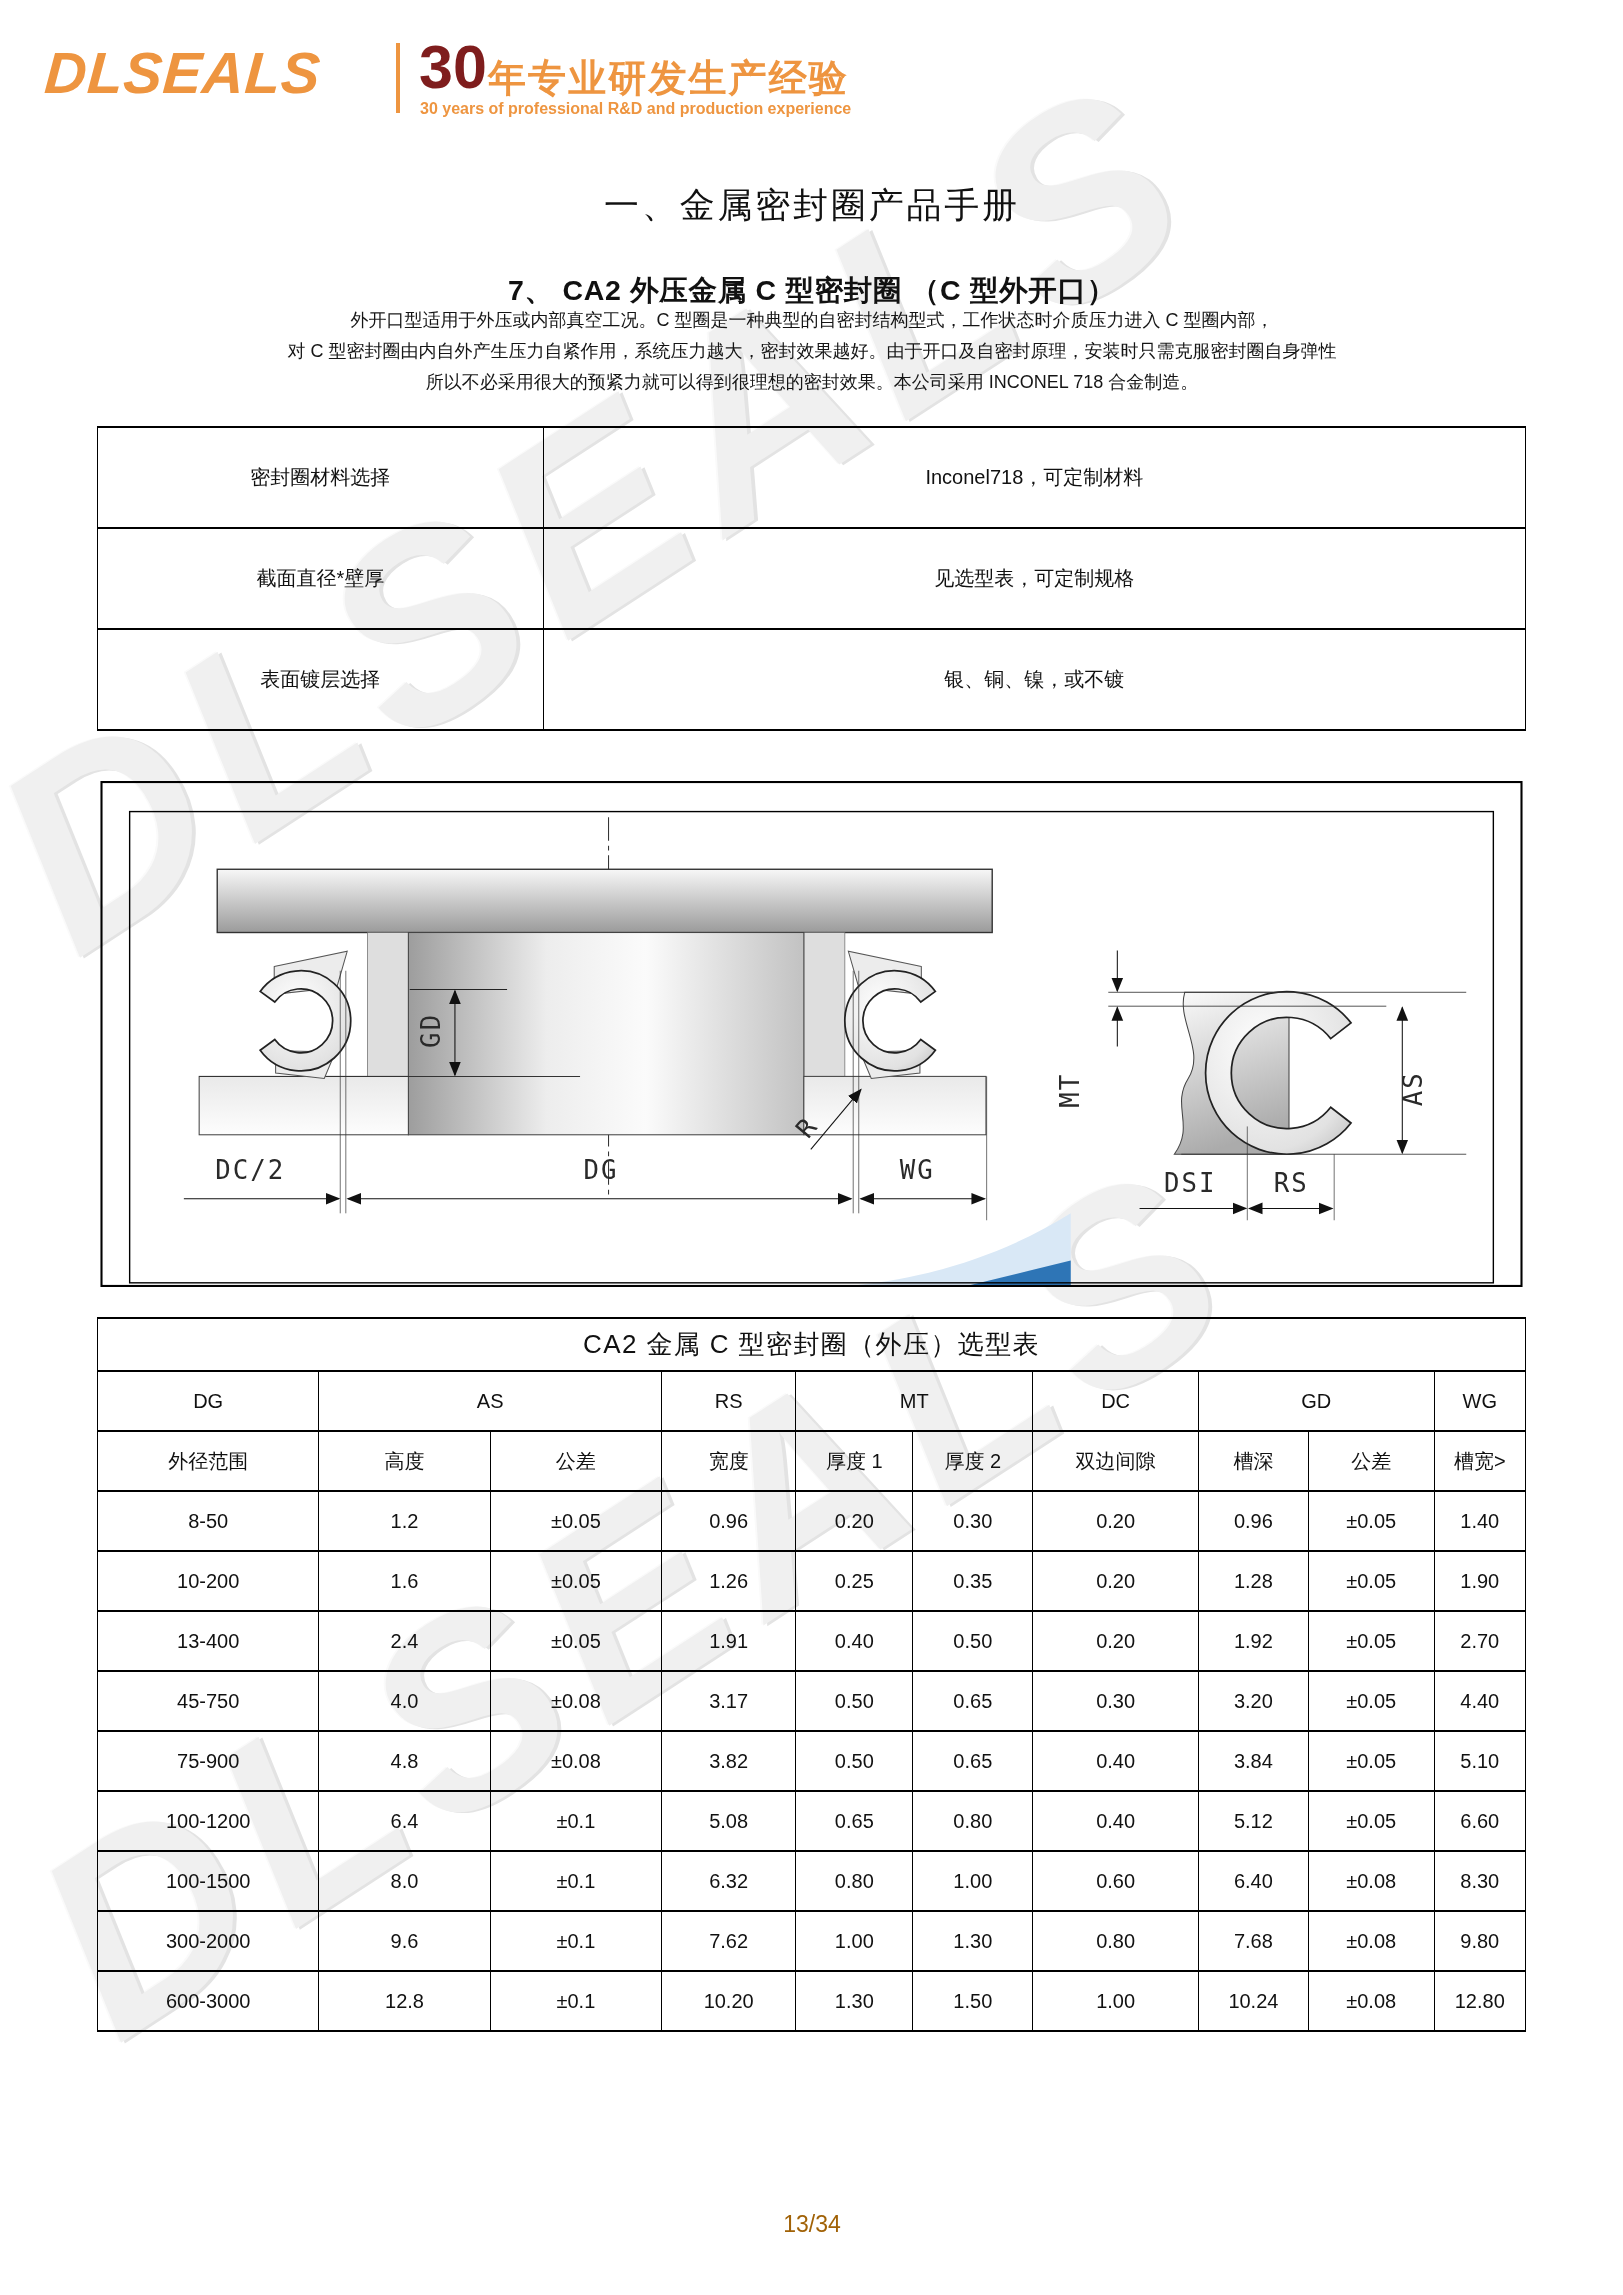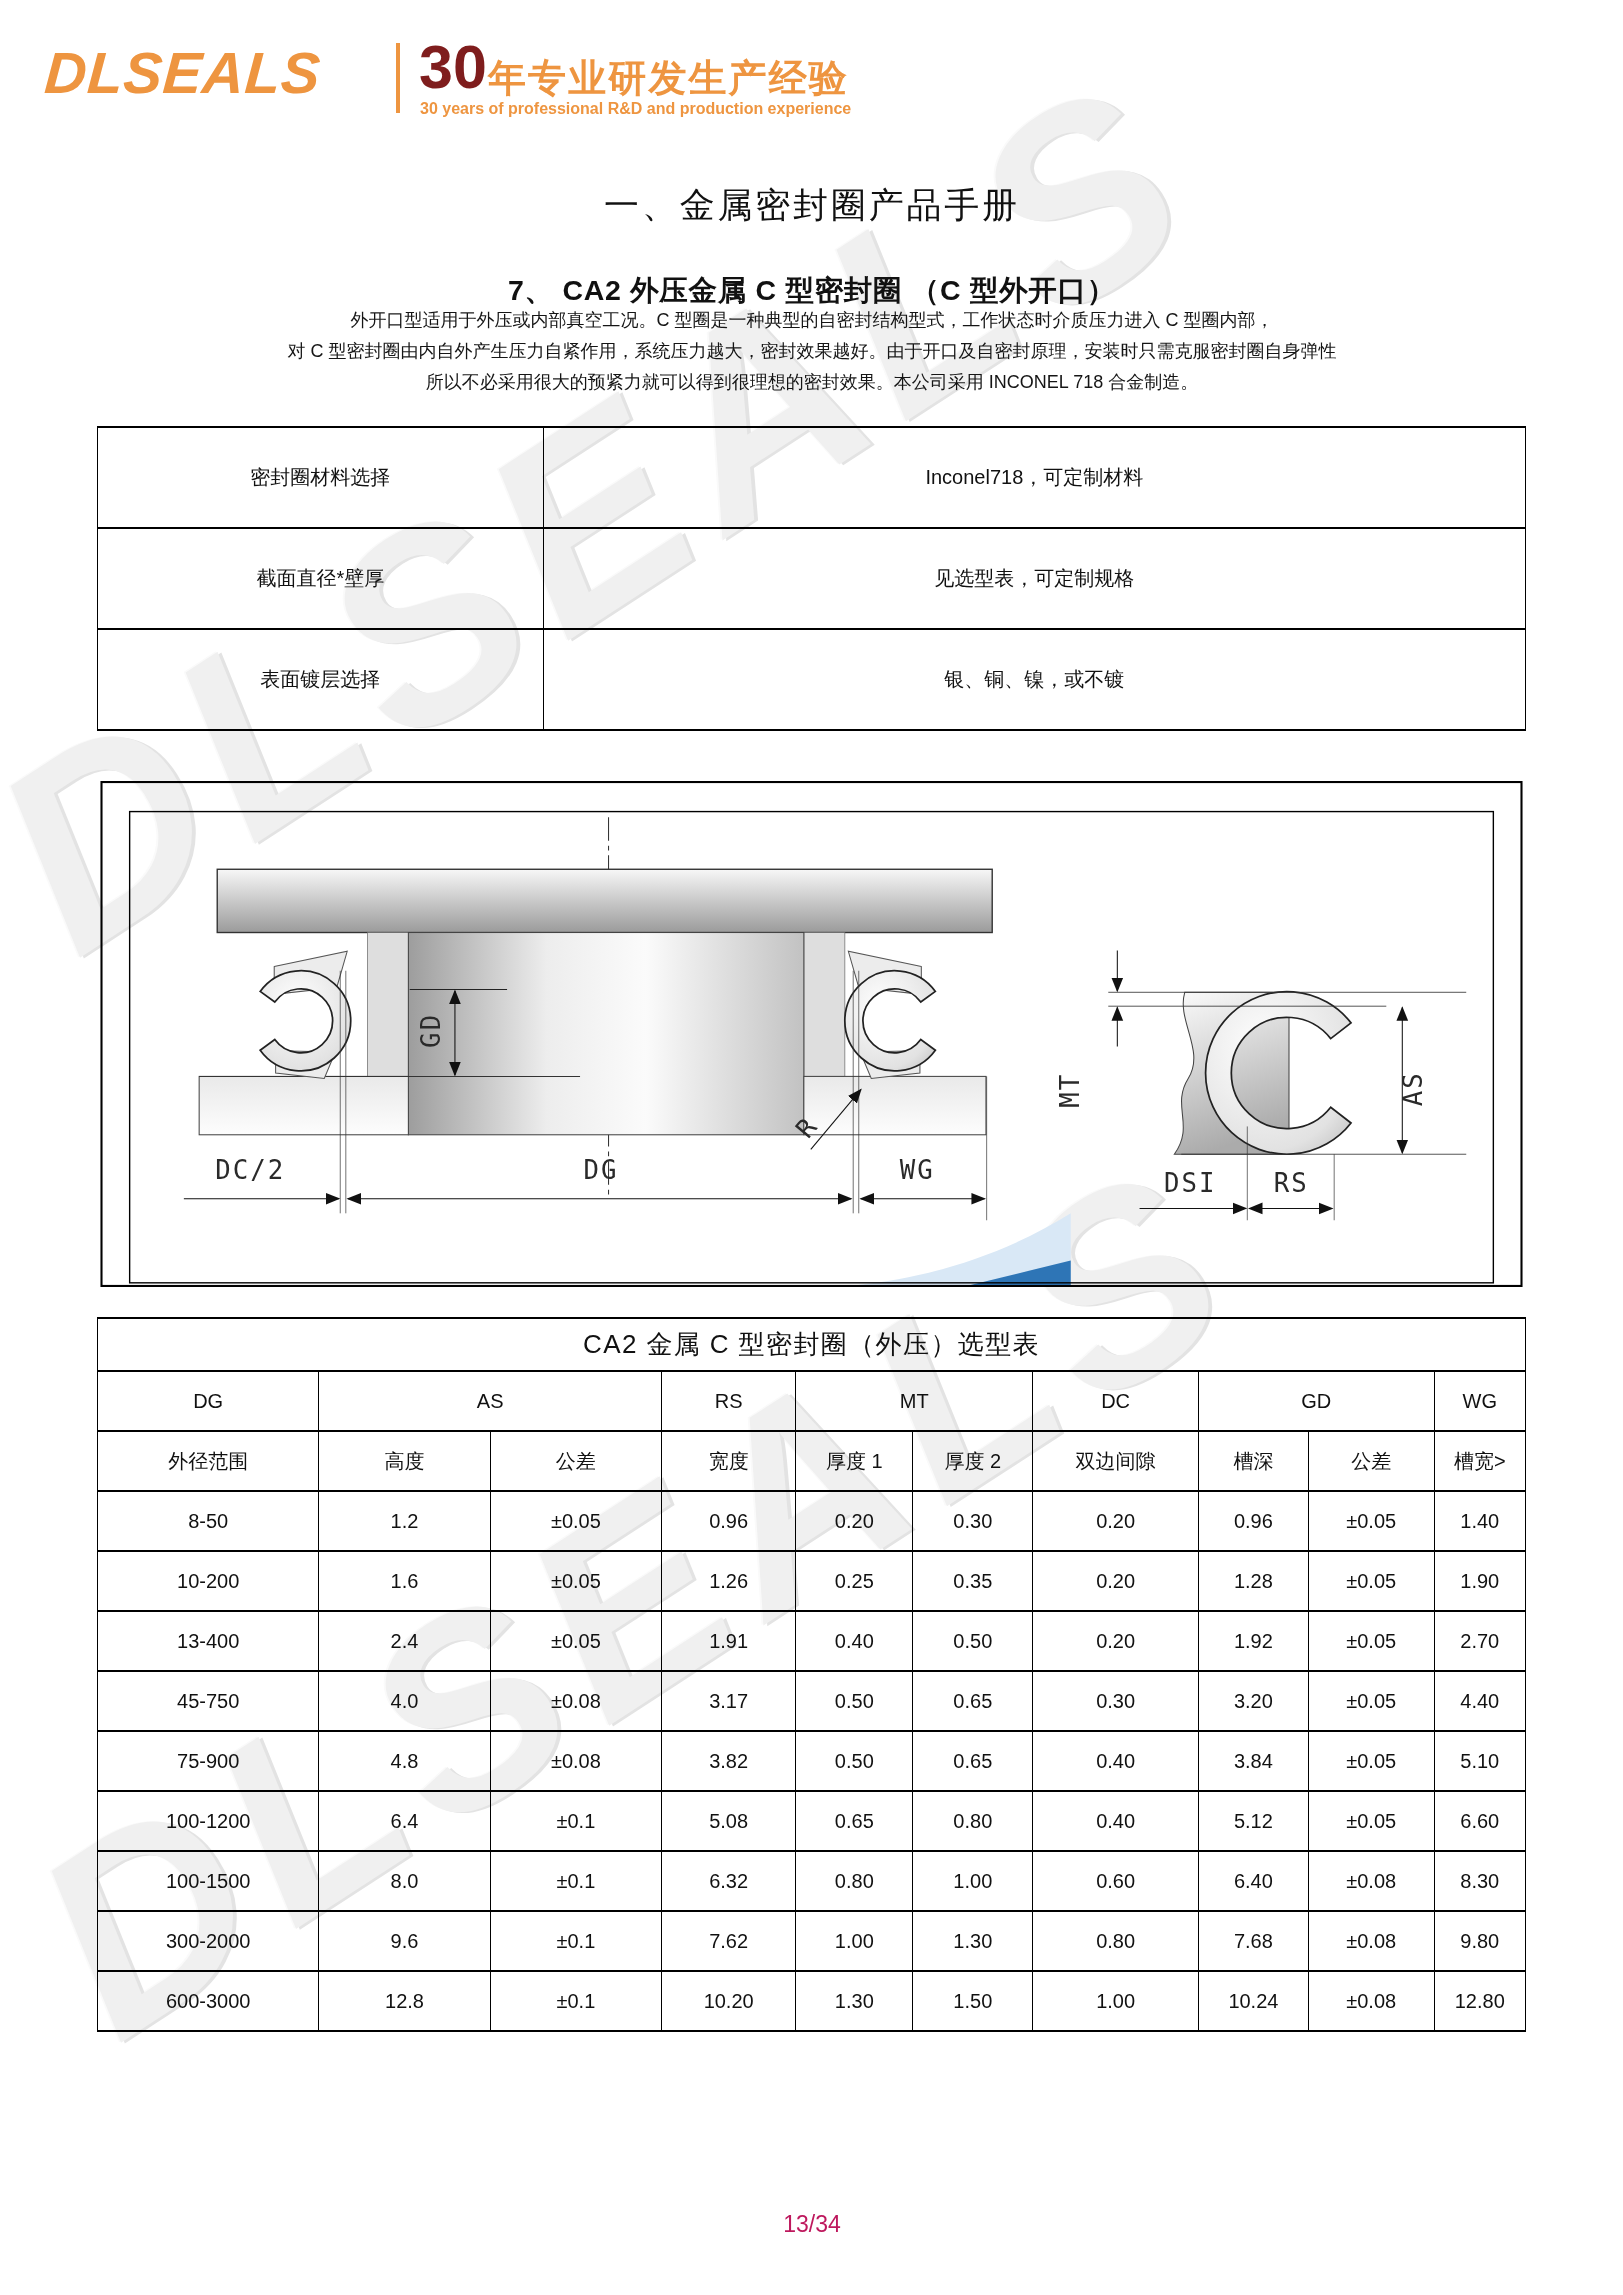--- a/index.html
+++ b/index.html
@@ -53,21 +53,21 @@
     border-top:2.1px solid #000;border-bottom:2.1px solid #000;
     border-left:1.4px solid #000;border-right:1.4px solid #000;
     text-align:center;vertical-align:middle;font-weight:normal;
     font-size:20px;padding:0;
   }
   #sel-table tr.r-title td{height:51px;font-size:26px;letter-spacing:1.4px;}
   #sel-table tr.r-g th{height:58px;}
   #sel-table tr.r-s th{height:58px;}
   #sel-table tbody tr{height:60px;}
   
-  #page-num{left:0;right:0;top:2211px;text-align:center;font-size:23px;color:#be185d;}
+  #page-num{left:0;right:0;top:2211px;text-align:center;font-size:23px;color:#a16207;}
 </style>
 </head>
 <body>
 
 <div class="wm" id="wm1">DLSEALS</div>
 <div class="wm" id="wm2">DLSEALS</div>
 
 <div class="layer" id="logo">
   <div id="logo-text">DLSEALS</div>
 </div>

